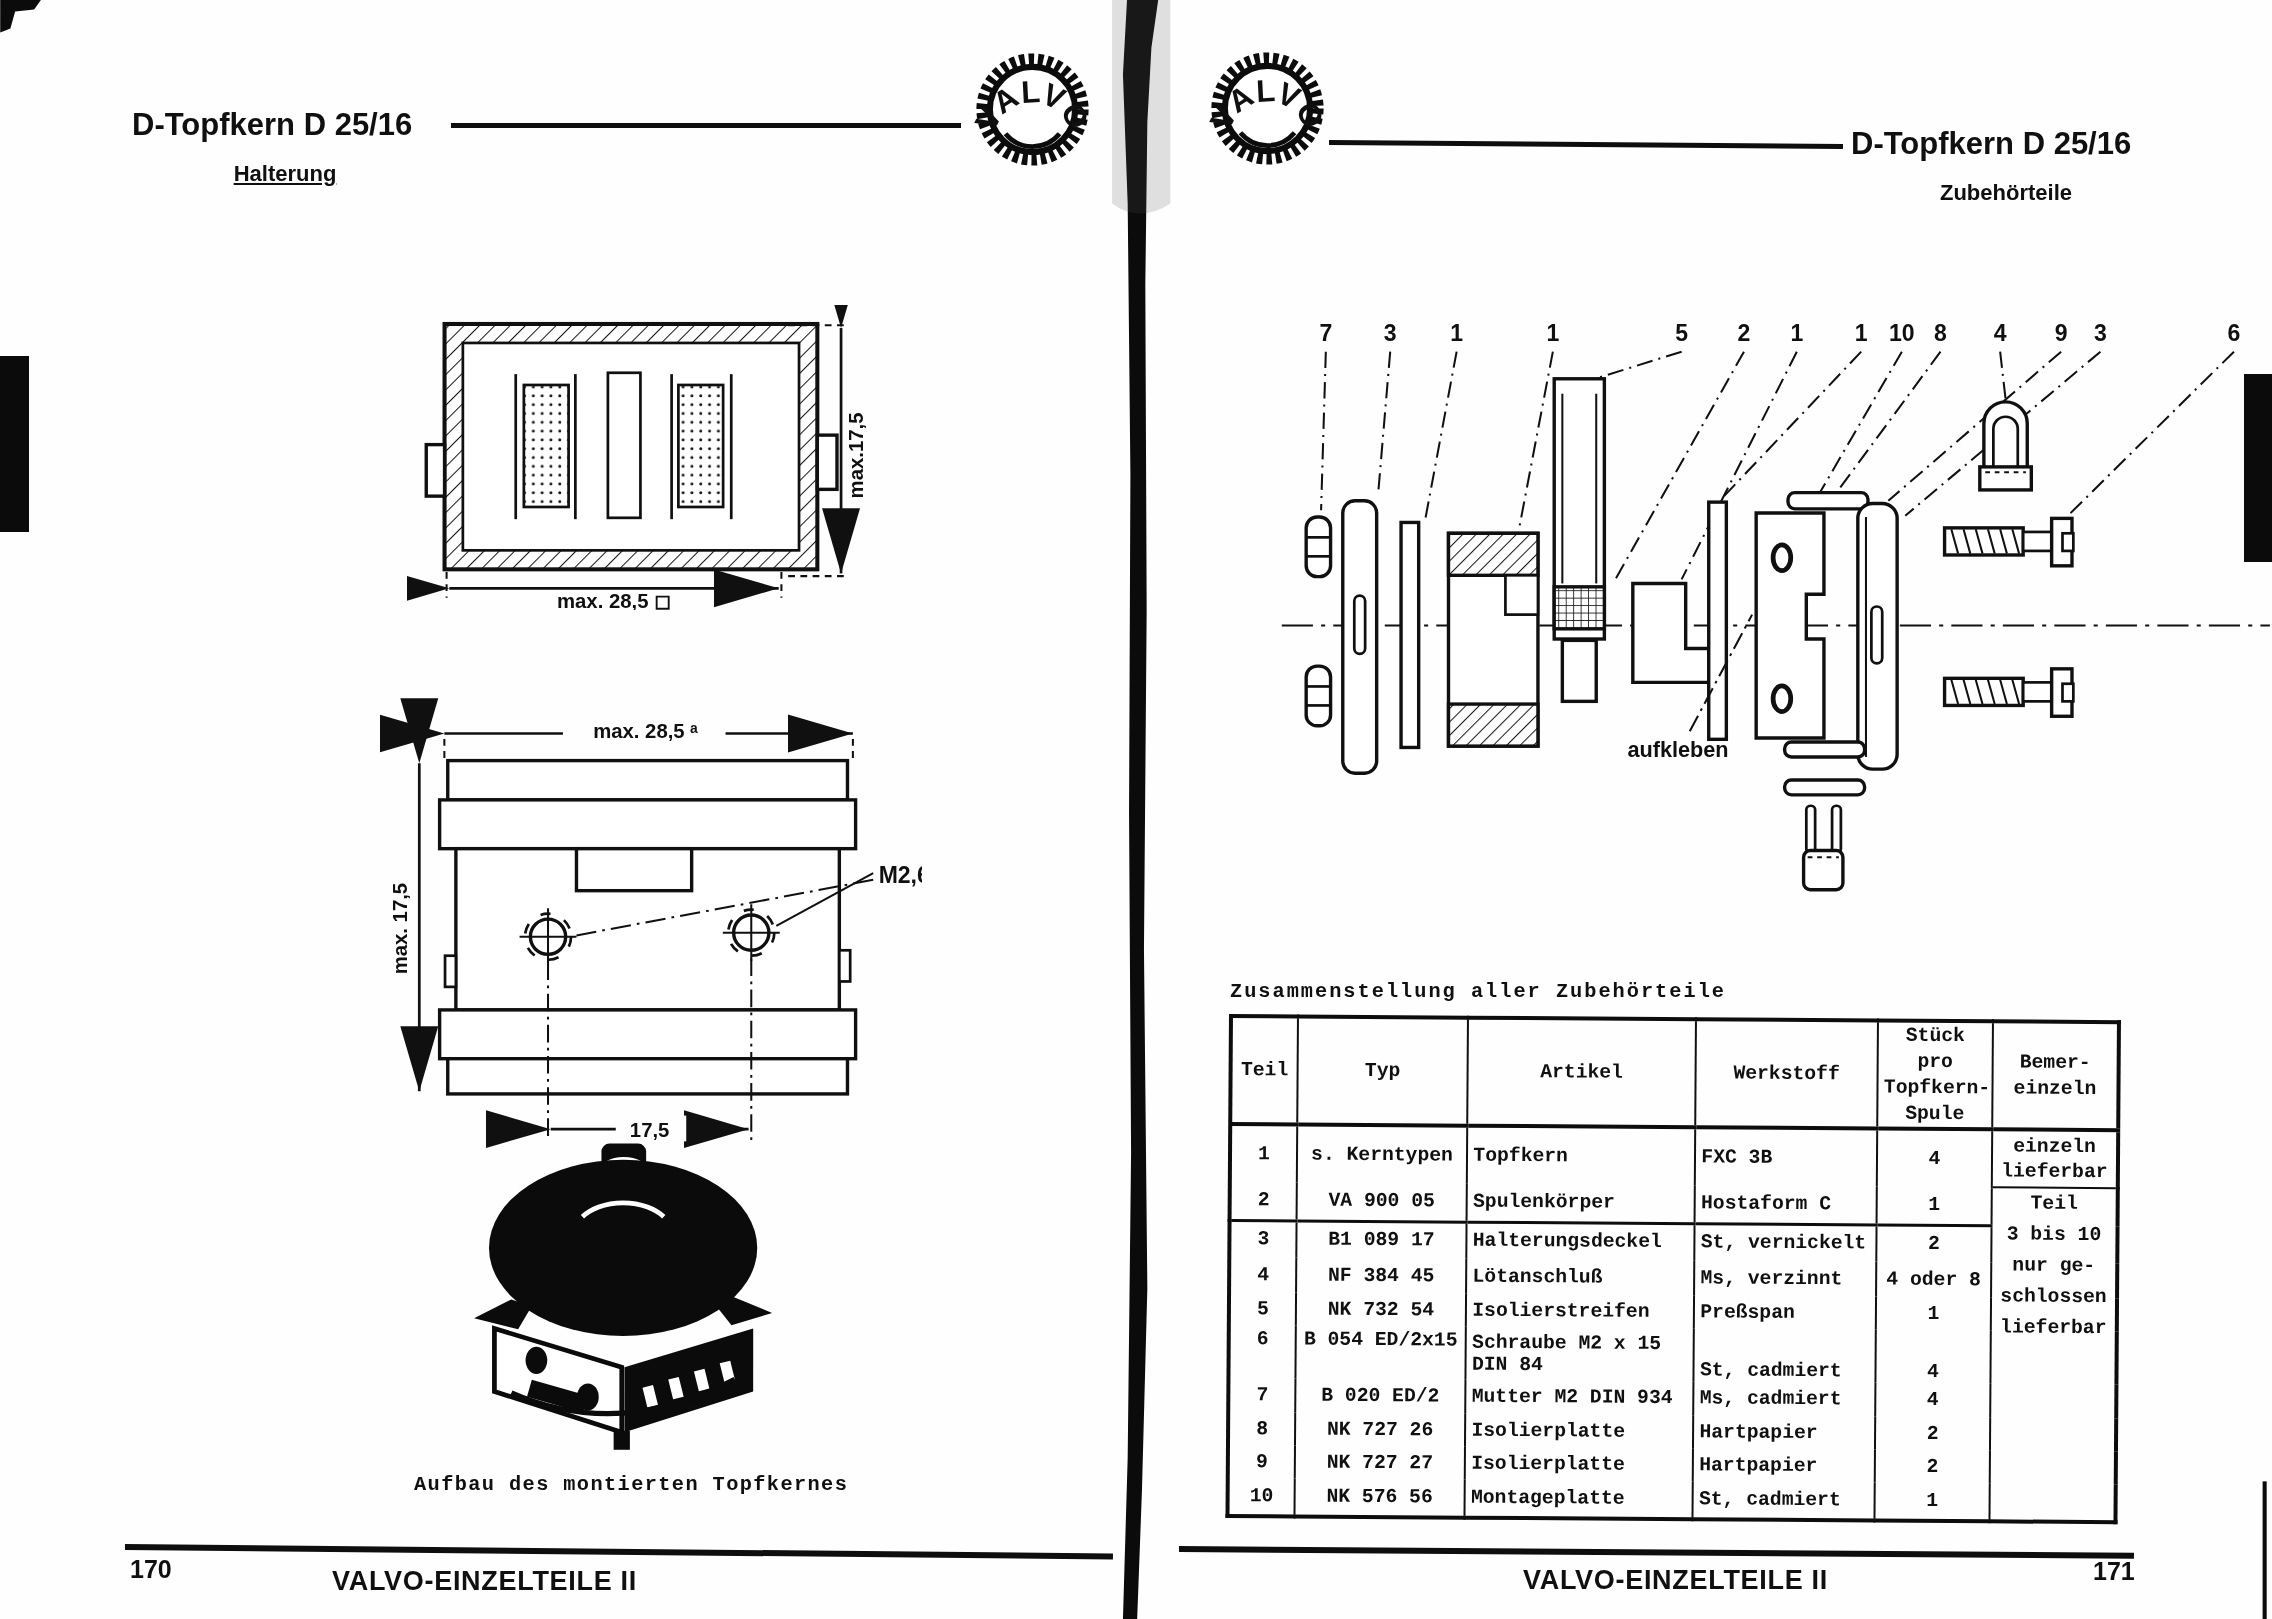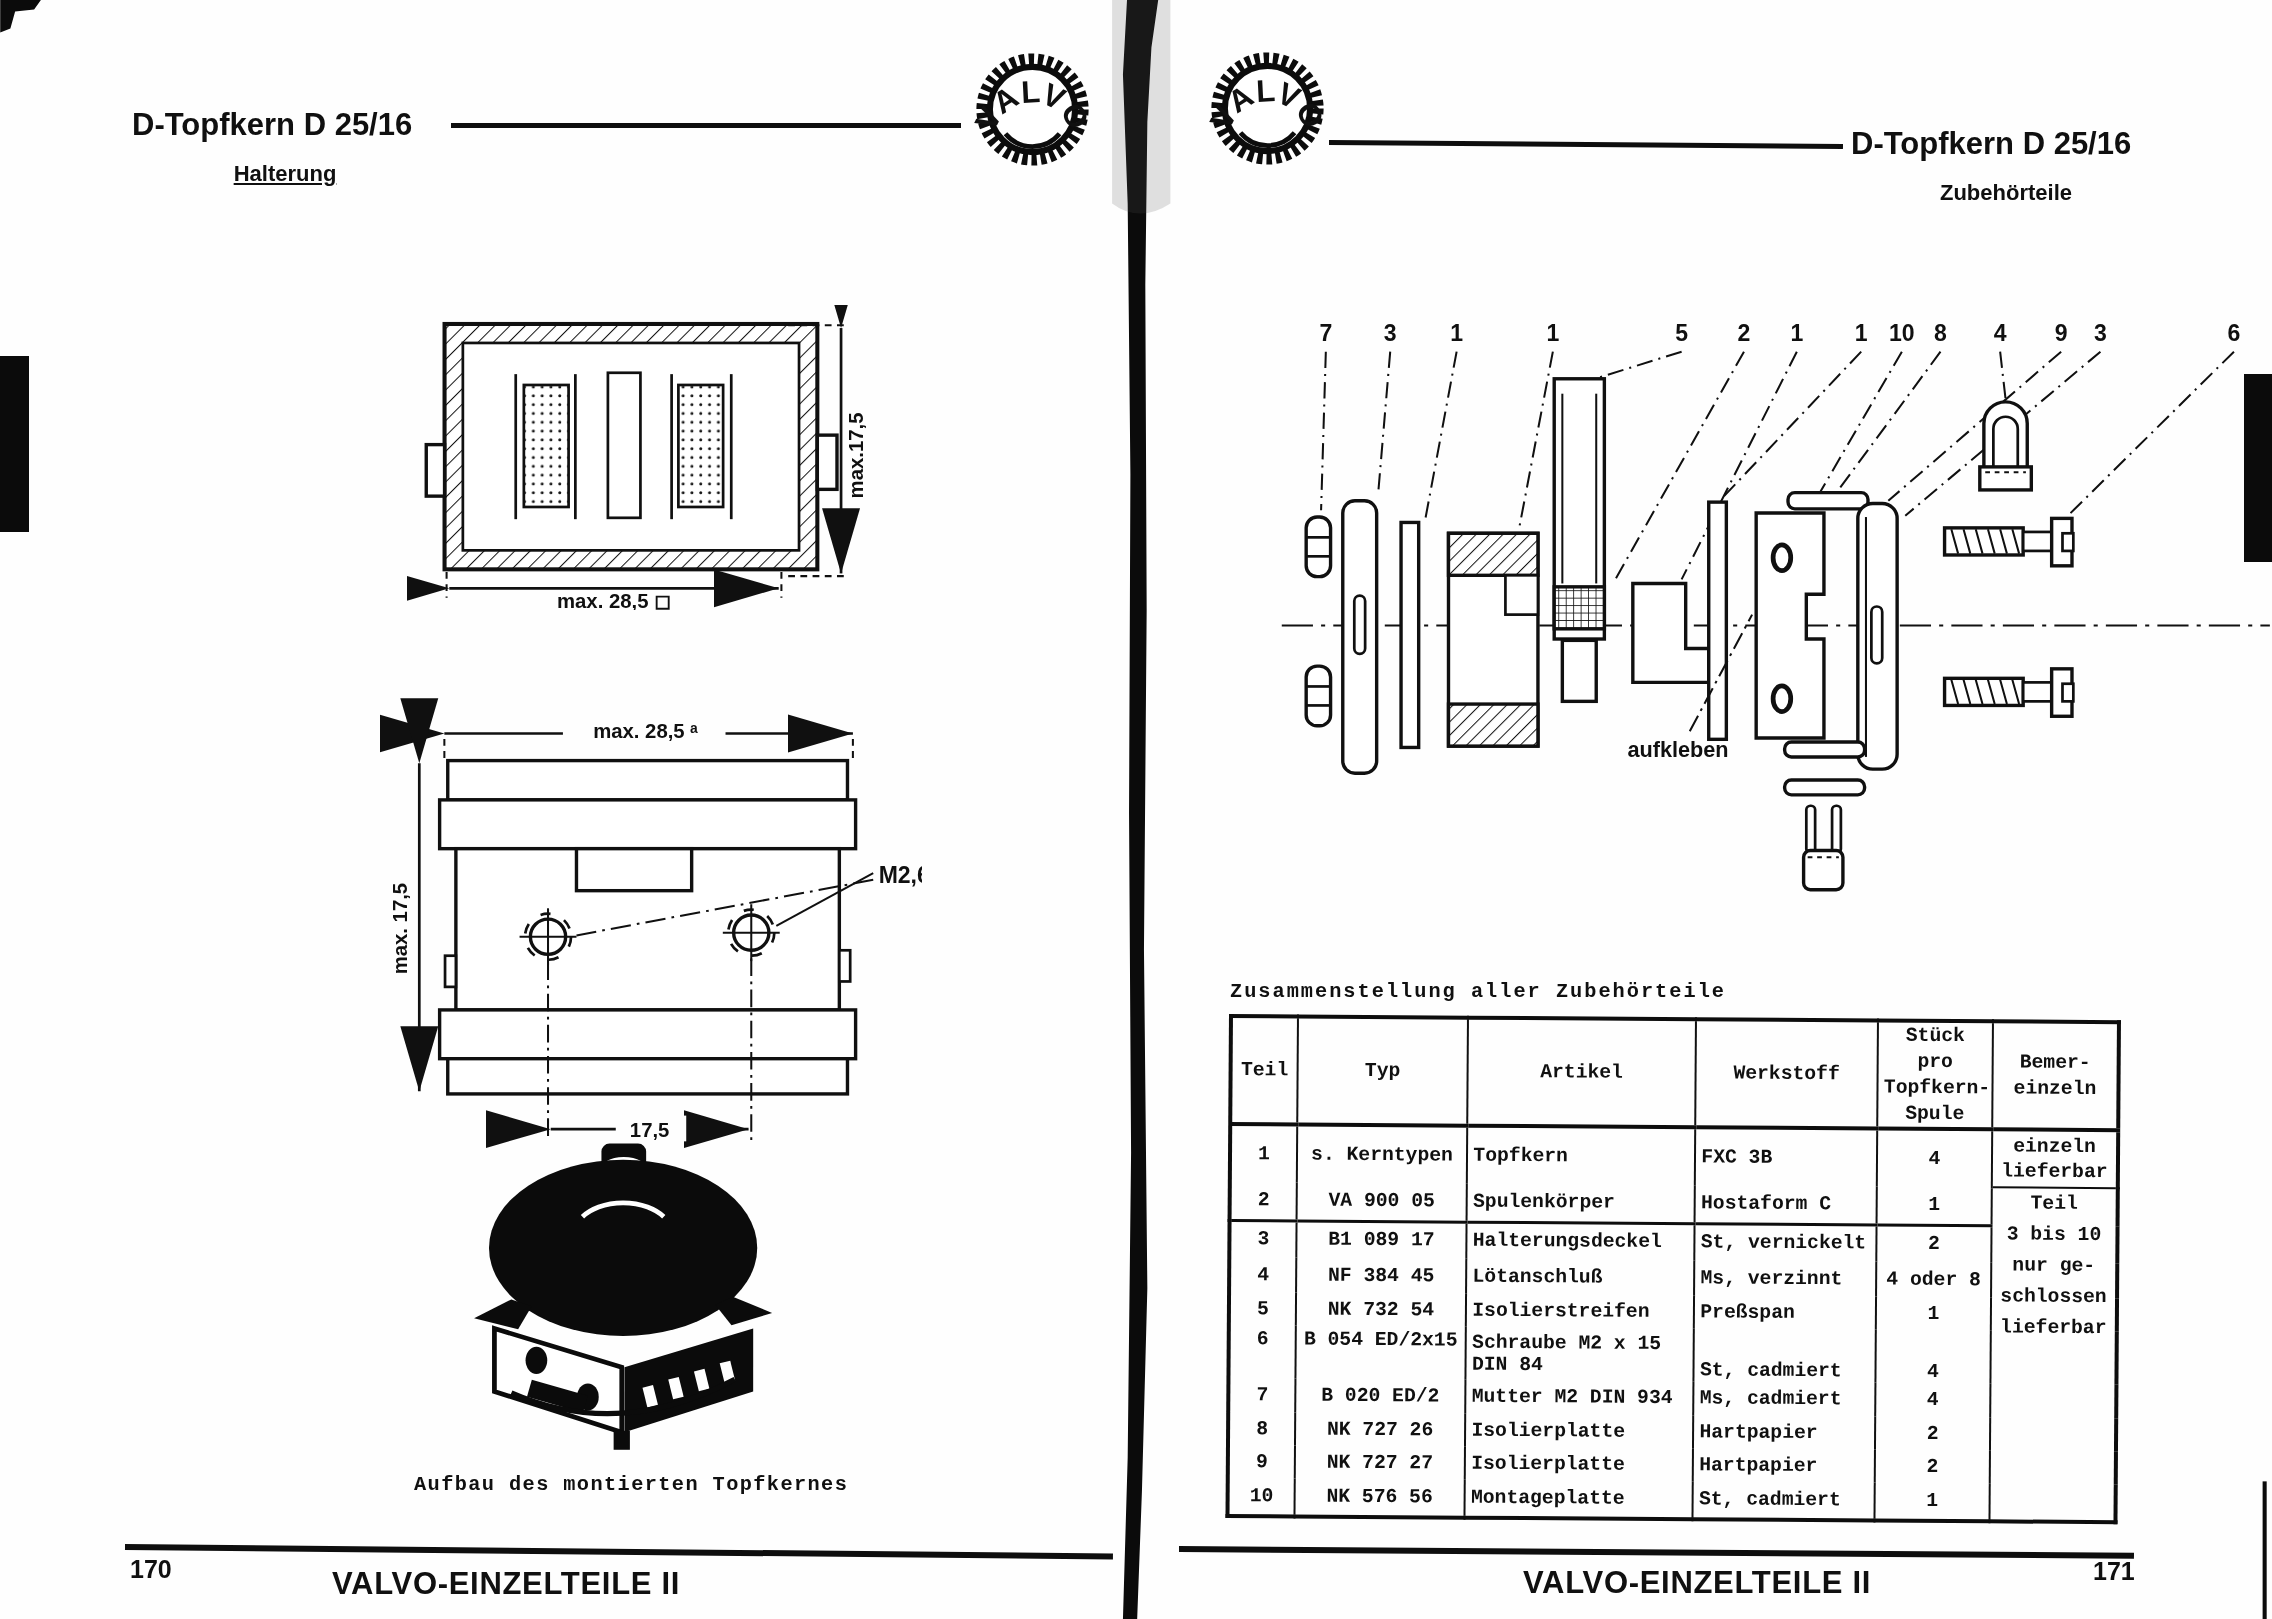--- a/index.html
+++ b/index.html
@@ -6,21 +6,21 @@
   body{width:2273px;height:1619px;position:relative;background:#fefefe;
        font-family:"Liberation Sans",sans-serif;color:#101010;overflow:hidden;}
   .abs{position:absolute;}
   .title{font-size:31px;font-weight:bold;letter-spacing:0px;white-space:nowrap;}
   .subtitle{font-size:22px;font-weight:bold;text-align:center;}
   .rule{background:#0e0e0e;height:5.4px;}
   .mono{font-family:"Liberation Mono",monospace;font-weight:bold;}
   .preline{white-space:pre-line;}
   .caption{font-size:20.3px;letter-spacing:1.4px;text-align:left;}
   .tabletitle{font-size:20.3px;letter-spacing:2px;white-space:nowrap;}
-  .footer-label{font-size:31px;font-weight:bold;letter-spacing:0.7px;white-space:nowrap;}
+  .footer-label{font-size:27px;font-weight:bold;letter-spacing:0.7px;white-space:nowrap;}
   .pagenum{font-size:25px;font-weight:bold;}
   .edge-tab{background:#0b0b0b;}
 
   table.parts{border-collapse:collapse;table-layout:fixed;width:888px;
               font-family:"Liberation Mono",monospace;font-weight:bold;font-size:19.7px;
               transform:rotate(0.4deg);transform-origin:top left;}
   table.parts td,table.parts th{border-left:2px solid #101010;border-right:2px solid #101010;
               padding:0 5.4px;color:#101010;overflow:hidden;}
   table.parts{border:4.7px solid #0d0d0d;}
   table.parts th{border-bottom:4.1px solid #0d0d0d;font-weight:bold;font-size:19.7px;line-height:26px;

